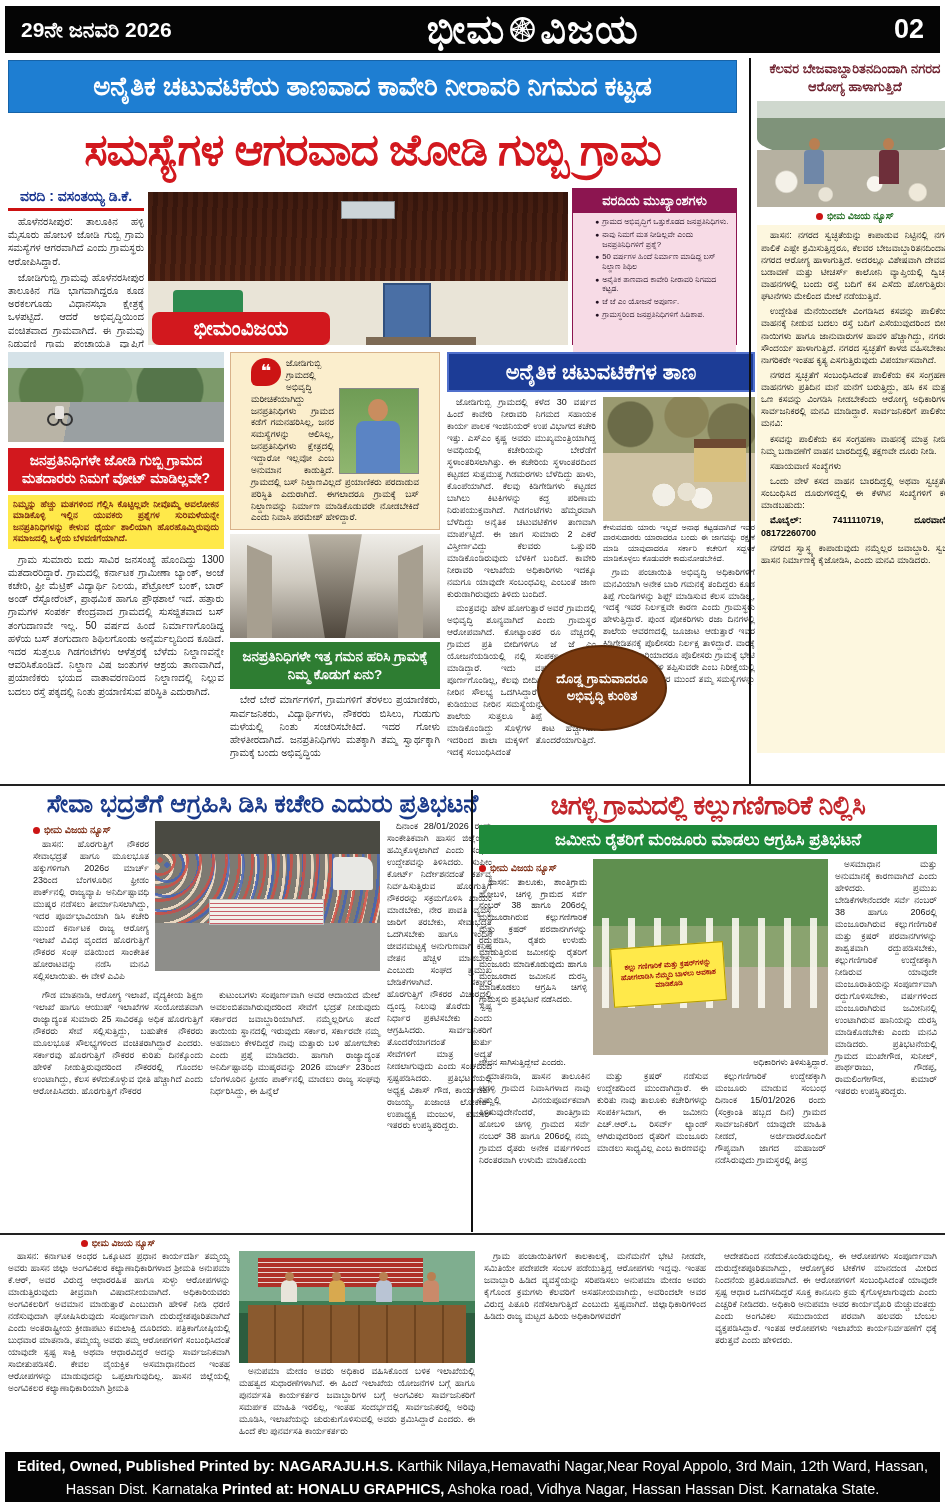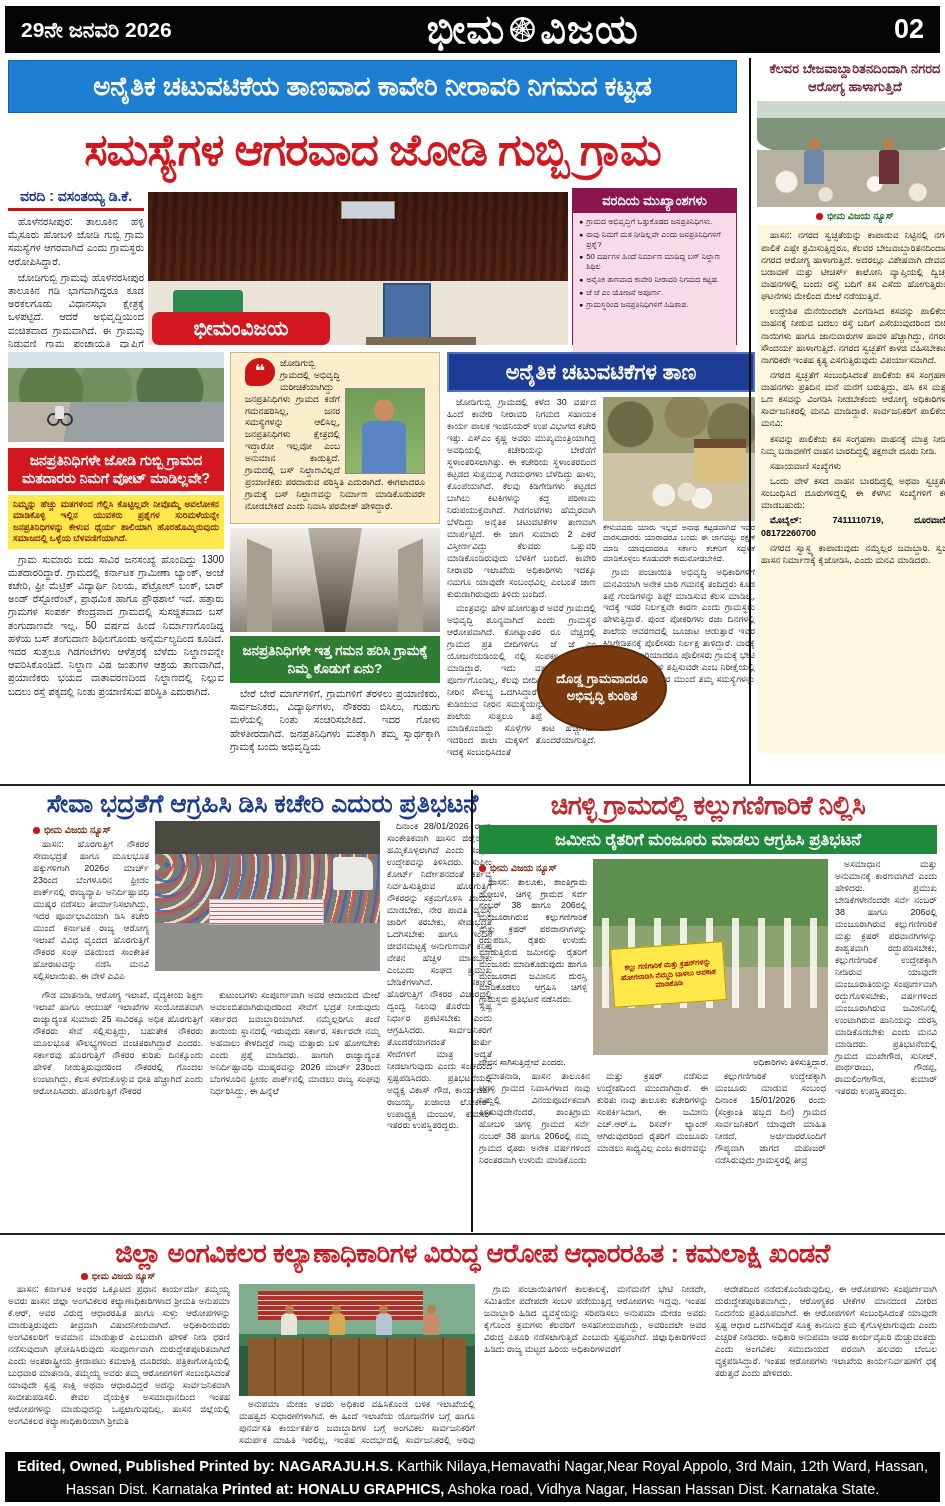--- a/index.html
+++ b/index.html
@@ -34,42 +34,42 @@
   .solar{position:absolute;left:46%;top:6%;width:52px;height:16px;background:#cdd4d8;border:1px solid #8a8f93;}
   .wall{position:absolute;left:0;bottom:0;width:100%;height:42%;background:#e9e4d7;}
   .door{position:absolute;left:56%;bottom:4%;width:44px;height:52px;background:#4a6fa5;border:2px solid #31507e;}
   .greenpatch{position:absolute;left:6%;bottom:10%;width:70px;height:40px;background:#2e8b4f;border-radius:4px;}
   .steps{position:absolute;left:52%;bottom:0;width:110px;height:8px;background:#7d6a55;}
   .badge{left:152px;top:312px;width:178px;height:33px;background:#d2181e;border-radius:7px;color:#fff;
          display:flex;align-items:center;justify-content:center;font-size:20px;font-weight:800;z-index:3;}
   .highlights{left:572px;top:188px;width:165px;height:157px;border:1px solid #8c1550;box-sizing:border-box;}
   .hl-title{background:#8c1550;color:#fff;font-size:13px;font-weight:800;text-align:center;padding:4px 2px;}
   .hl-list{background:#f7dbe6;margin:0;padding:4px 3px 4px 6px;list-style:none;height:100%;}
-  .hl-list li{font-size:7.8px;line-height:1.25;margin-bottom:3px;display:flex;gap:3px;color:#201020;}
+  .hl-list li{font-size:7.8px;line-height:1.25;margin-bottom:3px;display:flex;gap:3px;color:#201020;margin-left:16px;}
   .hl-list li::before{content:"●";font-size:7px;line-height:1.4;}
   
   .lcol{top:352px;height:430px;overflow:hidden;display:flex;flex-direction:column;}
   .col-a{left:8px;width:216px;}
   .photo-bus{width:100%;height:90px;flex:none;}
   .sky{position:absolute;left:0;top:0;width:100%;height:35%;background:#d5e2e8;}
   .trees{position:absolute;left:0;top:18%;width:100%;height:42%;
          background:radial-gradient(circle at 20% 60%,#5d7d4b 18%,transparent 19%),
                     radial-gradient(circle at 45% 50%,#6f8f5f 22%,transparent 23%),
                     radial-gradient(circle at 75% 55%,#55754a 20%,transparent 21%),#7d9a6b;}
   .road{position:absolute;left:0;bottom:0;width:100%;height:45%;background:linear-gradient(100deg,#b9b4a6 28%,#9aa0a2 28%);}
   .cyc{position:absolute;left:18%;bottom:18%;width:26px;height:22px;}
   .cyc i{position:absolute;bottom:0;width:9px;height:9px;border:2px solid #333;border-radius:50%;background:none;}
   .cyc i+i{left:13px;}
   .cyc b{position:absolute;left:8px;bottom:7px;width:9px;height:13px;background:#e8e4e0;border-radius:2px;}
   .redbox{margin-top:6px;background:#d2181e;color:#fff;font-size:14px;font-weight:800;text-align:center;
           line-height:1.25;padding:4px 3px;flex:none;}
   .yellowbox{margin-top:4px;background:#ffe94a;color:#7c2a10;font-size:8.8px;font-weight:bold;
              text-align:justify;line-height:1.3;padding:4px 5px;flex:none;}
   .col-b{left:230px;width:210px;}
-  .quotebox{background:#fbeecd;border:1px solid #d8b28a;padding:5px 14px;font-size:9px;line-height:1.32;
+  .quotebox{background:#fbeecd;border:1px solid #d8b28a;padding:5px 20px;font-size:9px;line-height:1.32;
             text-align:justify;min-height:172px;box-sizing:border-box;flex:none;overflow:hidden;}
   .qicon{float:left;width:30px;height:28px;background:#cc1414;border-radius:50% 50% 50% 6px;color:#fff;
          display:flex;align-items:center;justify-content:center;font-size:18px;font-weight:bold;margin:0 5px 2px 0;}
   .qicon::before{content:"❝";}
   .portrait{float:right;width:78px;height:84px;margin:30px 0 2px 5px;border:1px solid #888;
             background:linear-gradient(#6f9c55,#8fb66f);position:relative;flex:none;}
   .portrait .head{position:absolute;left:28px;top:10px;width:20px;height:22px;border-radius:50%;background:#c98d5f;}
   .portrait .shirt{position:absolute;left:16px;top:32px;width:44px;height:52px;border-radius:8px 8px 0 0;background:#5b84c4;}
   .photo-corridor{margin-top:4px;width:100%;height:104px;flex:none;
       background:linear-gradient(#efede8 0%,#cfcac0 45%,#8a8378 100%);}
@@ -426,21 +426,20 @@
       </div>
       <div class="chig-right jtext">
           <p>ಅಸಮಾಧಾನ ಮತ್ತು ಅನುಮಾನಕ್ಕೆ ಕಾರಣವಾಗಿದೆ ಎಂದು ಹೇಳಿದರು. ಪ್ರಮುಖ ಬೇಡಿಕೆಗಳೇನೆಂದರೇ ಸರ್ವೆ ನಂಬರ್ 38 ಹಾಗೂ 206ರಲ್ಲಿ ಮಂಜೂರಾಗಿರುವ ಕಲ್ಲುಗಣಿಗಾರಿಕೆ ಮತ್ತು ಕ್ರಷರ್ ಪರವಾನಗಿಗಳನ್ನು ಶಾಶ್ವತವಾಗಿ ರದ್ದುಪಡಿಸಬೇಕು, ಕಲ್ಲುಗಣಿಗಾರಿಕೆ ಉದ್ದೇಶಕ್ಕಾಗಿ ನೀಡಿರುವ ಯಾವುದೇ ಮಂಜೂರಾತಿಯನ್ನು ಸಂಪೂರ್ಣವಾಗಿ ರದ್ದುಗೊಳಿಸಬೇಕು, ವರ್ಷಗಳಿಂದ ಮಂಜೂರಾಗಿರುವ ಜಮೀನಿನಲ್ಲಿ ಉಂಟಾಗಿರುವ ಹಾನಿಯನ್ನು ದುರಸ್ತಿ ಮಾಡಿಕೊಡಬೇಕು ಎಂದು ಮನವಿ ಮಾಡಿದರು. ಪ್ರತಿಭಟನೆಯಲ್ಲಿ ಗ್ರಾಮದ ಮುಖೇಗೌಡ, ಸುನೀಲ್, ಪಾರ್ಥರಾಜು, ಗೌಡಪ್ಪ, ರಾಮಲಿಂಗೇಗೌಡ, ಕುಮಾರ್ ಇತರರು ಉಪಸ್ಥಿತರಿದ್ದರು.</p>
         </div>
     </div>
   </div>
 
   <div class="abs hline" style="left:0;top:1233px;width:945px;"></div>
 
   <div class="abs art-kam">
-    <div class="kam-head">ಜಿಲ್ಲಾ ಅಂಗವಿಕಲರ ಕಲ್ಯಾಣಾಧಿಕಾರಿಗಳ ವಿರುದ್ಧ ಆರೋಪ ಆಧಾರರಹಿತ : ಕಮಲಾಕ್ಷಿ ಖಂಡನೆ</div>
     <div class="kam-by">
       <span class="dot"></span>
       <span>ಭೀಮ ವಿಜಯ ನ್ಯೂಸ್</span>
     </div>
     <div class="kam-row">
       <div class="kam-c jtext">
           <p>ಹಾಸನ: ಕರ್ನಾಟಕ ಅಂಧರ ಒಕ್ಕೂಟದ ಪ್ರಧಾನ ಕಾರ್ಯದರ್ಶಿ ತಮ್ಮಯ್ಯ ಅವರು ಹಾಸನ ಜಿಲ್ಲಾ ಅಂಗವಿಕಲರ ಕಲ್ಯಾಣಾಧಿಕಾರಿಗಳಾದ ಶ್ರೀಮತಿ ಅನುಪಮಾ ಕೆ.ಆರ್, ಅವರ ವಿರುದ್ಧ ಆಧಾರರಹಿತ ಹಾಗೂ ಸುಳ್ಳು ಆರೋಪಗಳನ್ನು ಮಾಡುತ್ತಿರುವುದು ತೀವ್ರವಾಗಿ ವಿಷಾದನೀಯವಾಗಿದೆ. ಅಧಿಕಾರಿಯವರು ಅಂಗವಿಕಲರಿಗೆ ಅವಮಾನ ಮಾಡುತ್ತಾರೆ ಎಂಬುದಾಗಿ ಹೇಳಿಕೆ ನೀಡಿ ಧರಣಿ ನಡೆಸುವುದಾಗಿ ಘೋಷಿಸಿರುವುದು ಸಂಪೂರ್ಣವಾಗಿ ದುರುದ್ದೇಶಪೂರಿತವಾಗಿದೆ ಎಂದು ಅಂತರಾಷ್ಟ್ರೀಯ ಕ್ರೀಡಾಪಟು ಕಮಲಾಕ್ಷಿ ದೂರಿದರು. ಪತ್ರಿಕಾಗೋಷ್ಠಿಯಲ್ಲಿ ಬುಧವಾರ ಮಾತನಾಡಿ, ತಮ್ಮಯ್ಯ ಅವರು ತಮ್ಮ ಆರೋಪಗಳಿಗೆ ಸಂಬಂಧಿಸಿದಂತೆ ಯಾವುದೇ ಸ್ಪಷ್ಟ ಸಾಕ್ಷಿ ಅಥವಾ ಆಧಾರವಿದ್ದರೆ ಅದನ್ನು ಸಾರ್ವಜನಿಕವಾಗಿ ಸಾಬೀತುಪಡಿಸಲಿ. ಕೇವಲ ವೈಯಕ್ತಿಕ ಅಸಮಾಧಾನದಿಂದ ಇಂತಹ ಆರೋಪಗಳನ್ನು ಮಾಡುವುದನ್ನು ಒಪ್ಪಲಾಗುವುದಿಲ್ಲ. ಹಾಸನ ಜಿಲ್ಲೆಯಲ್ಲಿ ಅಂಗವಿಕಲರ ಕಲ್ಯಾಣಾಧಿಕಾರಿಯಾಗಿ ಶ್ರೀಮತಿ</p>
         </div>
       <div class="kam-mid">
         <div class="photo photo-meet">

